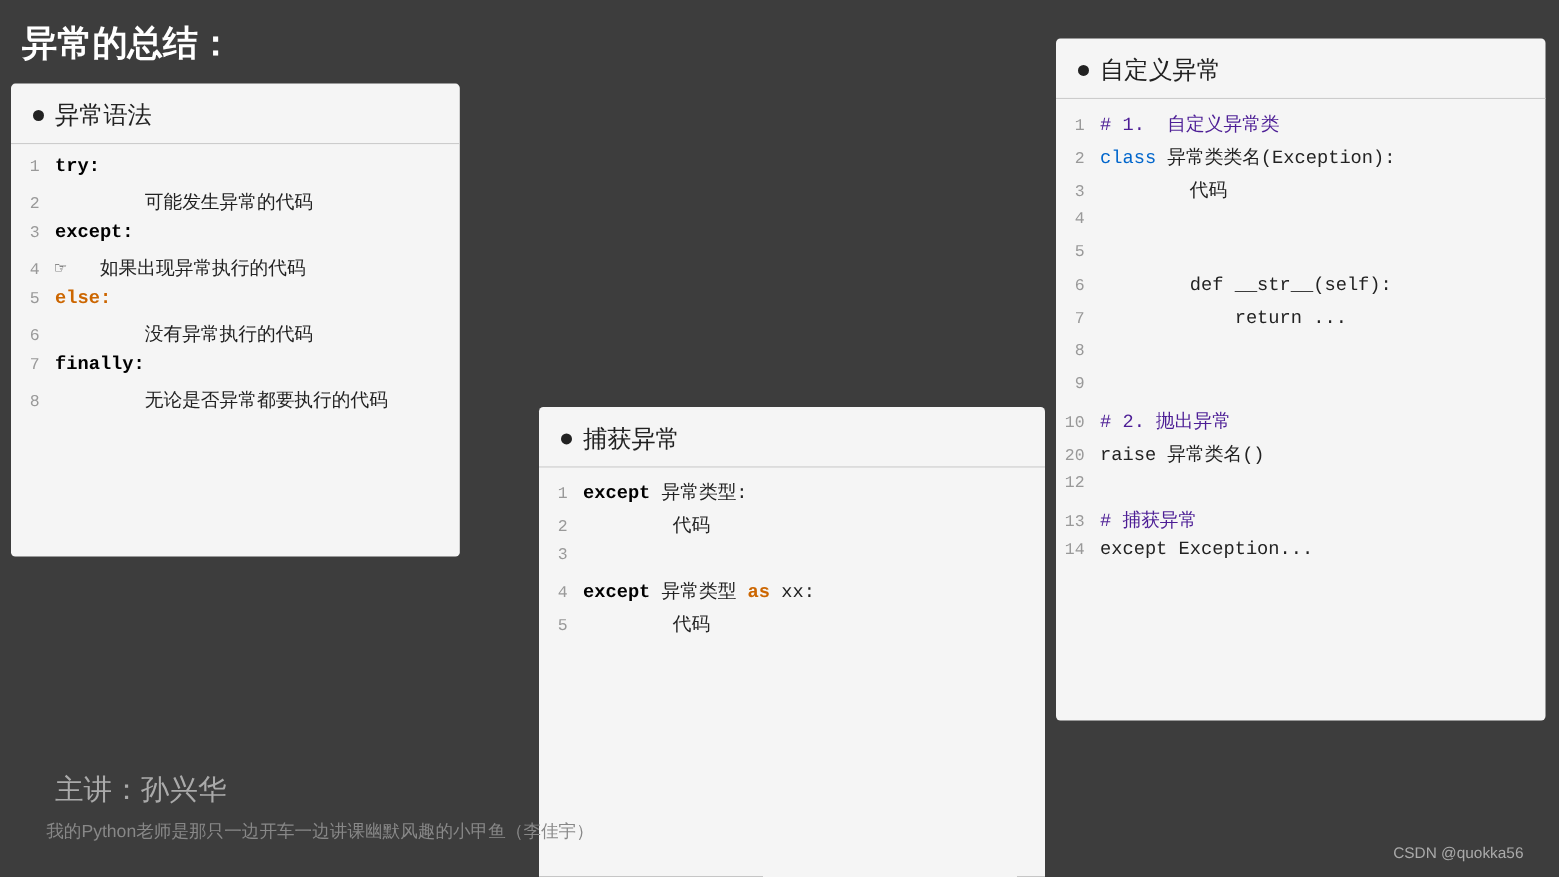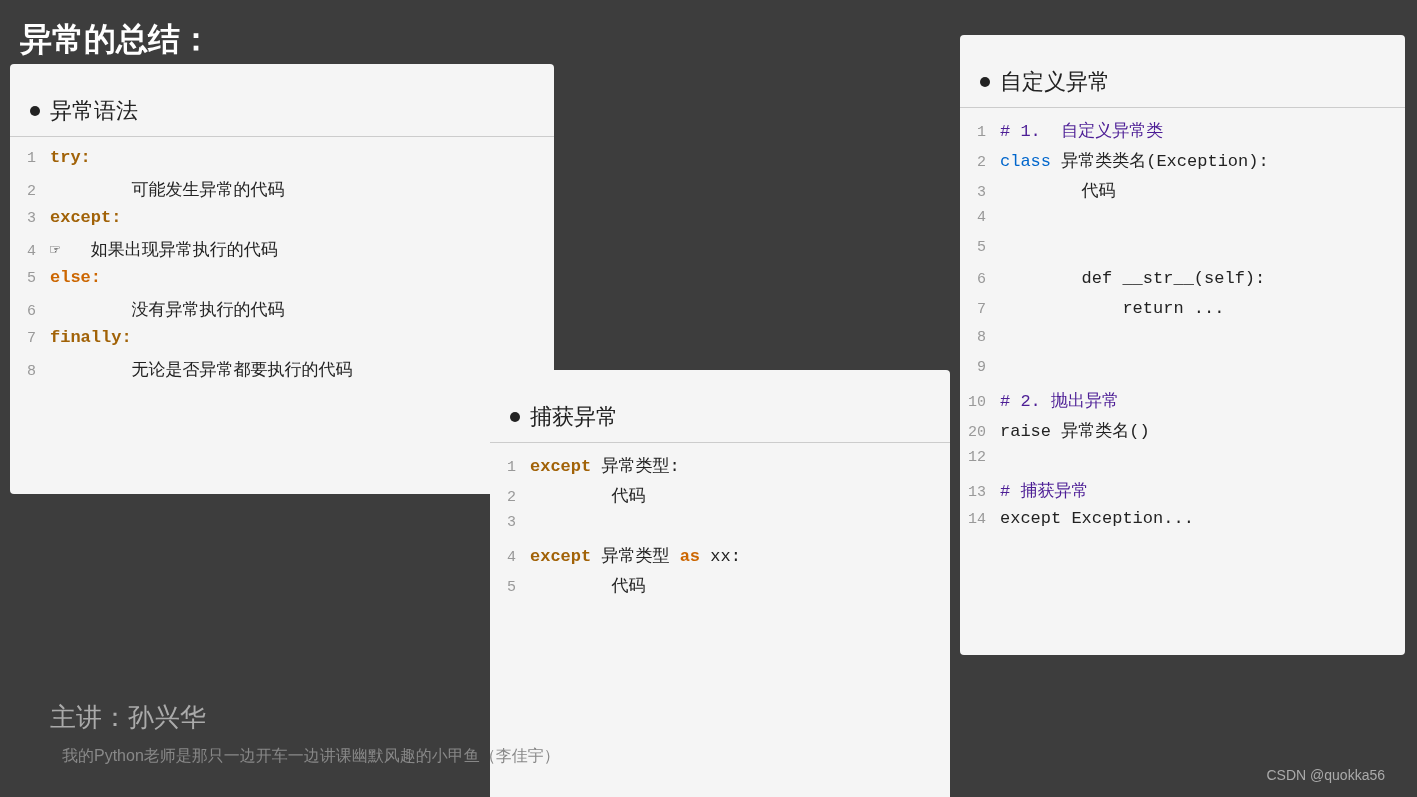--- a/index.html
+++ b/index.html
@@ -24,44 +24,44 @@
 
     
     .card {
       background: #f5f5f5;
       border-radius: 4px;
       position: absolute;
     }
 
     
     .card-syntax {
-      top: 64px;
+      top: 76px;
       left: 10px;
-      width: 544px;
+      width: 408px;
       height: 430px;
     }
 
     
     .card-catch {
       top: 370px;
       left: 490px;
       width: 460px;
       height: 455px;
     }
 
     
     .card-custom {
       top: 35px;
       left: 960px;
       width: 445px;
       height: 620px;
     }
 
     .card-header {
-      padding: 32px 20px 10px 20px;
+      padding: 14px 20px 10px 20px;
       font-size: 22px;
       color: #222;
       display: flex;
       align-items: center;
       gap: 10px;
     }
 
     .card-header .bullet {
       width: 10px;
       height: 10px;
@@ -99,40 +99,40 @@
       flex-shrink: 0;
       user-select: none;
     }
 
     .line-content {
       flex: 1;
       white-space: pre;
     }
 
     
-    .kw-purple { color: #a16207; font-weight: bold; }
+    .kw-purple { color: #000000; font-weight: bold; }
     .kw-orange { color: #cc6600; font-weight: bold; }
     .kw-blue   { color: #0066cc; }
     .comment   { color: #4c1d95; }
     .text-dark { color: #222; }
 
     
     .presenter {
       position: absolute;
       bottom: 62px;
       left: 50px;
       font-size: 26px;
       color: #aaaaaa;
       margin-top: 25px;
     }
 
     .subtitle {
       position: absolute;
       bottom: 30px;
-      left: 62px;
+      left: 42px;
       font-size: 16px;
       color: #888888;
     }
 
     .watermark {
       position: absolute;
       bottom: 14px;
       right: 32px;
       font-size: 14px;
       color: #aaaaaa;

